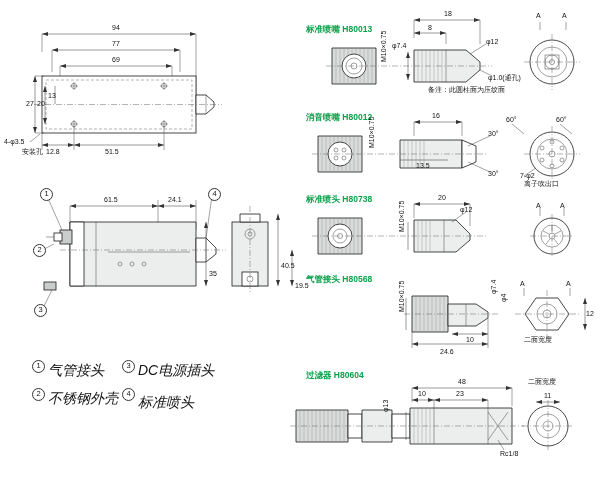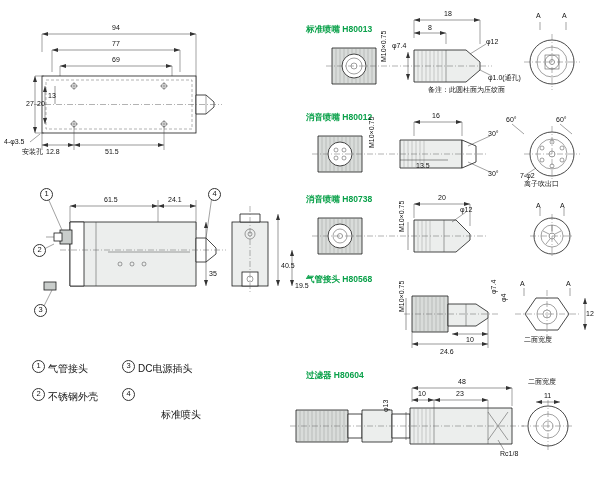--- a/index.html
+++ b/index.html
@@ -10,21 +10,21 @@
     font-size:8px;
     color:#111;
     position:relative;
     overflow:hidden;
   }
   .root { position:relative; width:600px; height:481px; }
   .abs { position:absolute; }
   .lbl { position:absolute; font-size:7.5px; color:#111; white-space:nowrap; line-height:1; }
   .lbl.dim { font-size:7px; }
   .grn { color:#0aa14a; font-size:8.5px; font-weight:bold; white-space:nowrap; }
-  .legend { position:absolute; font-size:10px; color:#111; white-space:nowrap; }
+  .legend { position:absolute; font-size:14px; color:#111; white-space:nowrap;font-style:italic; }
   .circnum {
     position:absolute; width:11px; height:11px; border:1px solid #333; border-radius:50%;
     font-size:7.5px; line-height:10px; text-align:center; color:#111; background:#fff;
   }
   svg { position:absolute; left:0; top:0; }
   .thin { fill:none; stroke:#444; stroke-width:0.5; }
   .dimline { fill:none; stroke:#333; stroke-width:0.5; }
   .center { fill:none; stroke:#666; stroke-width:0.5; stroke-dasharray:6 2 1 2; }
   .hidden { fill:none; stroke:#666; stroke-width:0.5; stroke-dasharray:3 2; }
   .hatchgray { fill:#d9dcda; stroke:#1a1a1a; stroke-width:0.8; }
@@ -439,21 +439,21 @@
   <span class="circnum" style="left:34px; top:304px;">3</span>
   <span class="circnum" style="left:208px; top:188px;">4</span>
 
   <span class="circnum" style="left:32px; top:360px;">1</span>
   <span class="legend" style="left:48px; top:362px;">气管接头</span>
   <span class="circnum" style="left:122px; top:360px;">3</span>
   <span class="legend" style="left:138px; top:362px;">DC电源插头</span>
   <span class="circnum" style="left:32px; top:388px;">2</span>
   <span class="legend" style="left:48px; top:390px;">不锈钢外壳</span>
   <span class="circnum" style="left:122px; top:388px;">4</span>
-  <span class="legend" style="left:138px; top:408px;margin-left:23px;">标准喷头</span>
+  <span class="legend" style="left:138px; top:394px;">标准喷头</span>
 
   <span class="grn abs" style="left:306px; top:24px;">标准喷嘴 H80013</span>
   <span class="lbl dim" style="left:444px; top:10px;">18</span>
   <span class="lbl dim" style="left:428px; top:24px;">8</span>
   <span class="lbl dim" style="left:392px; top:42px;">φ7.4</span>
   <span class="lbl dim" style="left:380px; top:62px; transform:rotate(-90deg); transform-origin:left top;">M10×0.75</span>
   <span class="lbl dim" style="left:486px; top:38px;">φ12</span>
   <span class="lbl dim" style="left:488px; top:74px;">φ1.0(通孔)</span>
   <span class="lbl dim" style="left:428px; top:86px;">备注：此圆柱面为压纹面</span>
   <span class="lbl dim" style="left:536px; top:12px;">A</span>
@@ -463,21 +463,21 @@
   <span class="lbl dim" style="left:432px; top:112px;">16</span>
   <span class="lbl dim" style="left:368px; top:148px; transform:rotate(-90deg); transform-origin:left top;">M10×0.75</span>
   <span class="lbl dim" style="left:416px; top:162px;">13.5</span>
   <span class="lbl dim" style="left:488px; top:130px;">30°</span>
   <span class="lbl dim" style="left:488px; top:170px;">30°</span>
   <span class="lbl dim" style="left:506px; top:116px;">60°</span>
   <span class="lbl dim" style="left:556px; top:116px;">60°</span>
   <span class="lbl dim" style="left:520px; top:172px;">7-φ2</span>
   <span class="lbl dim" style="left:524px; top:180px;">离子吹出口</span>
 
-  <span class="grn abs" style="left:306px; top:194px;">消音喷嘴 H80738</span>
+  <span class="grn abs" style="left:306px; top:194px;">标准喷头 H80738</span>
   <span class="lbl dim" style="left:438px; top:194px;">20</span>
   <span class="lbl dim" style="left:460px; top:206px;">φ12</span>
   <span class="lbl dim" style="left:398px; top:232px; transform:rotate(-90deg); transform-origin:left top;">M10×0.75</span>
   <span class="lbl dim" style="left:536px; top:202px;">A</span>
   <span class="lbl dim" style="left:560px; top:202px;">A</span>
 
   <span class="grn abs" style="left:306px; top:274px;">气管接头 H80568</span>
   <span class="lbl dim" style="left:440px; top:348px;">24.6</span>
   <span class="lbl dim" style="left:466px; top:336px;">10</span>
   <span class="lbl dim" style="left:398px; top:312px; transform:rotate(-90deg); transform-origin:left top;">M10×0.75</span>

